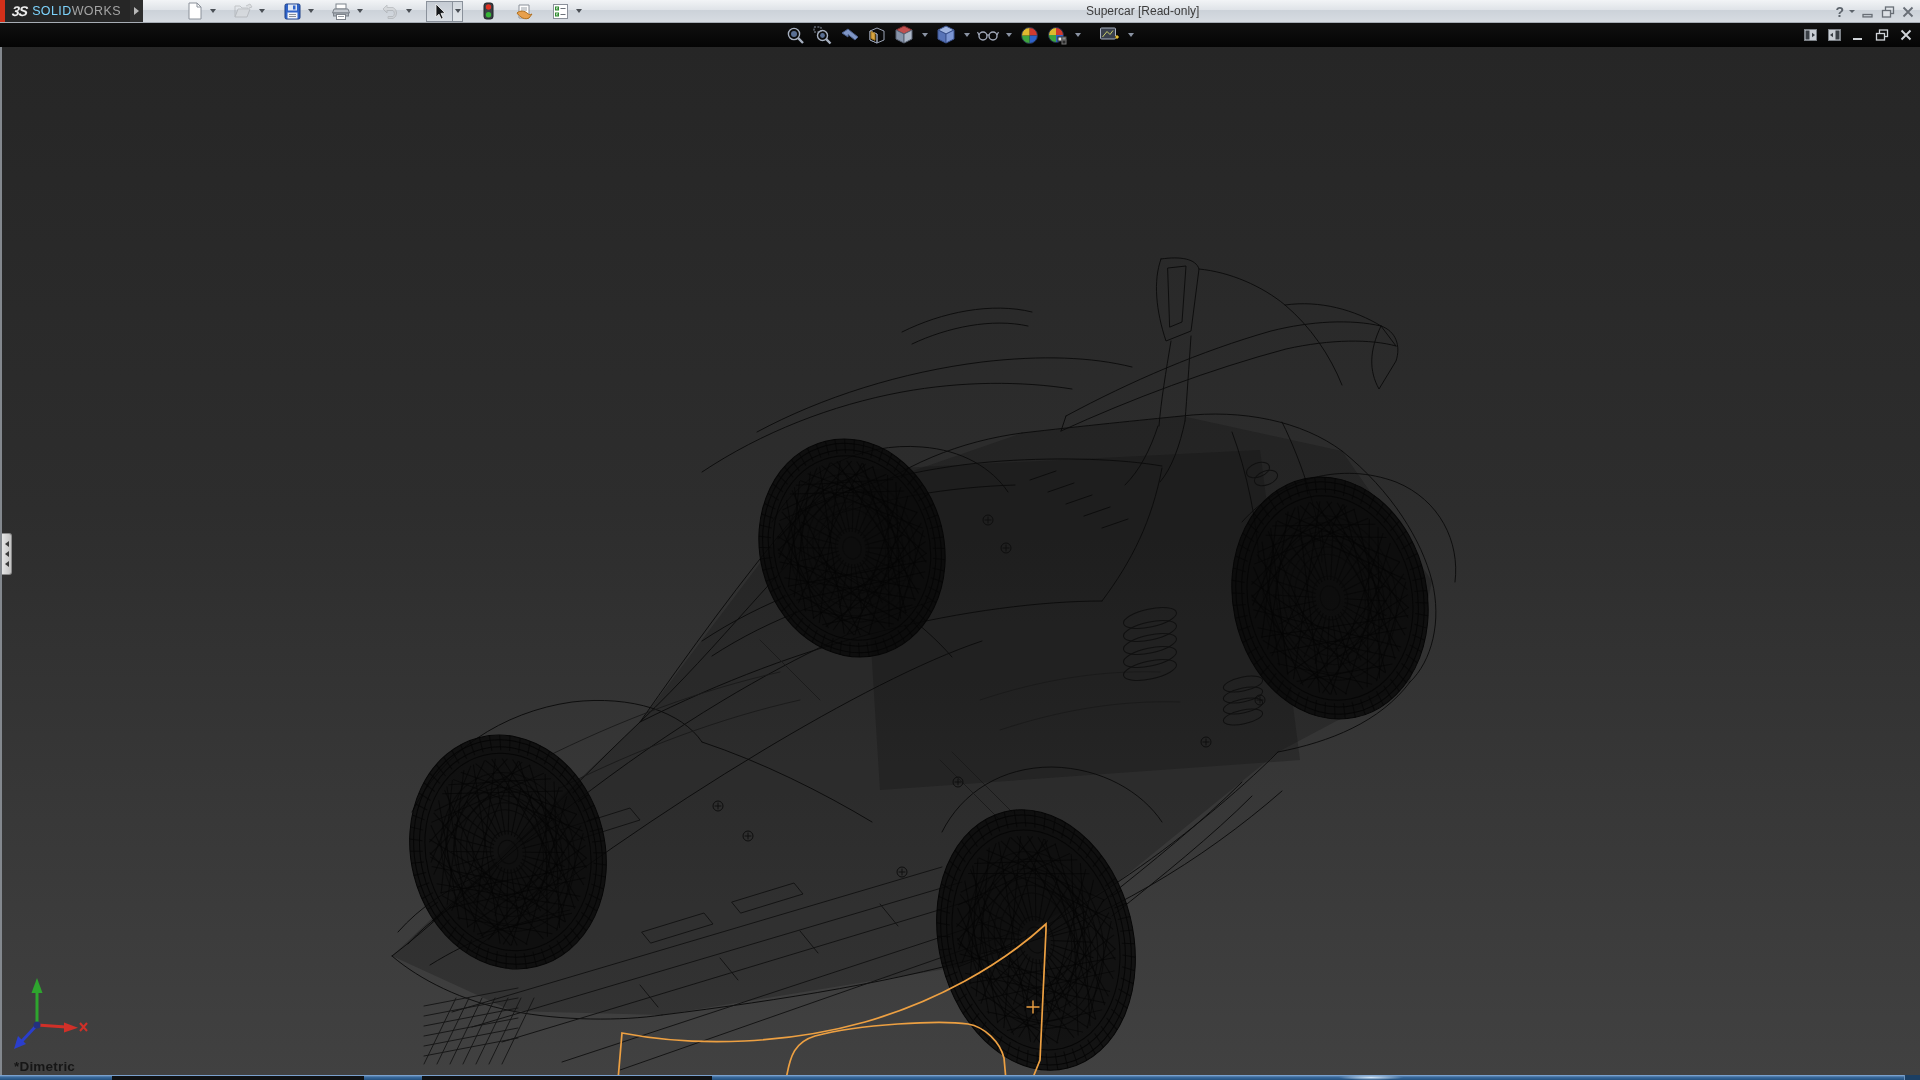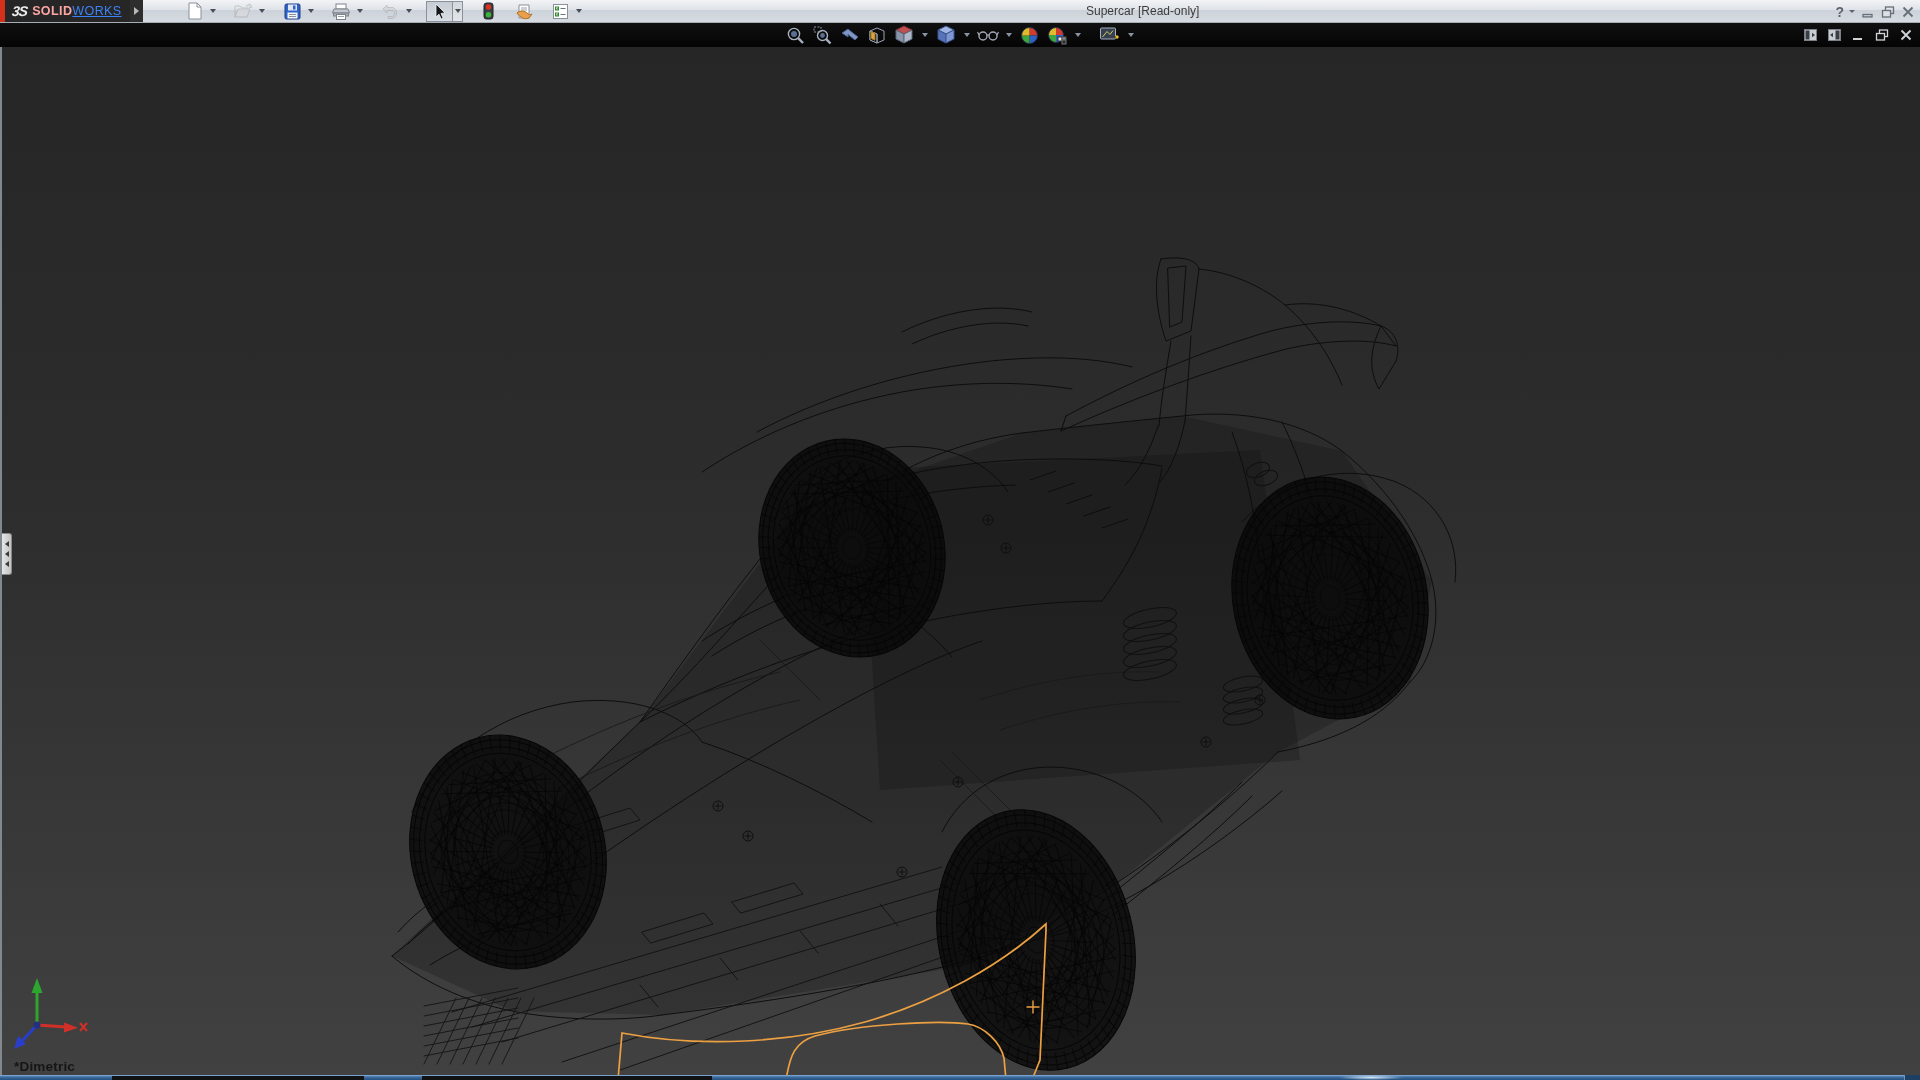--- a/index.html
+++ b/index.html
@@ -10,22 +10,22 @@
   .titlebar{
     height:23px; width:100%;
     background:linear-gradient(#f2f4f6 0%, #dfe3e8 45%, #ccd2d9 46%, #d7dce2 100%);
     border-bottom:1px solid #a7adb5;
     display:flex; align-items:stretch; position:relative;
   }
   .logo{ width:130px; background:#262626; display:flex; align-items:center; position:relative; flex:0 0 auto;}
   .logo-red{ position:absolute; left:0; top:0; bottom:0; width:5px; background:#d4301a; }
   .logo-glyph{ color:#eee; font-weight:bold; font-style:italic; font-size:14px; margin-left:12px; letter-spacing:-1px; transform:skewX(-6deg); }
   .logo-name{ color:#fff; font-size:12.5px; letter-spacing:.4px; margin-left:5px; white-space:nowrap;}
-  .logo-name b{ font-weight:bold; color:#fca5a5;}
-  .logo-name i{ font-style:normal; font-weight:300; color:#3b82f6;text-decoration:underline;}
+  .logo-name b{ font-weight:normal; color:#7dd3fc;}
+  .logo-name i{ font-style:normal; font-weight:300; color:#a3a3a3;}
   .logo-expand{ width:13px; background:#2e2e2e; border:none; cursor:pointer; flex:0 0 auto;
                 display:flex; align-items:center; justify-content:center;}
   .tri-right{ width:0; height:0; border-left:5px solid #b8b8b8; border-top:4px solid transparent; border-bottom:4px solid transparent;}
 
   .tb-group{ display:flex; align-items:center; margin-left:40px; gap:2px; }
   .tbtn{ width:22px; height:21px; border:none; background:transparent; display:flex; align-items:center; justify-content:center; cursor:pointer; padding:0;}
   .tbtn.disabled{ opacity:.5; filter:grayscale(.6); cursor:default; }
   .dd{ width:11px; height:21px; border:none; background:transparent; display:flex; align-items:center; justify-content:center; cursor:pointer; padding:0;}
   .caret{ width:0; height:0; border-top:4px solid #4a4f55; border-left:3.5px solid transparent; border-right:3.5px solid transparent; }
   .gap{ width:10px; }

